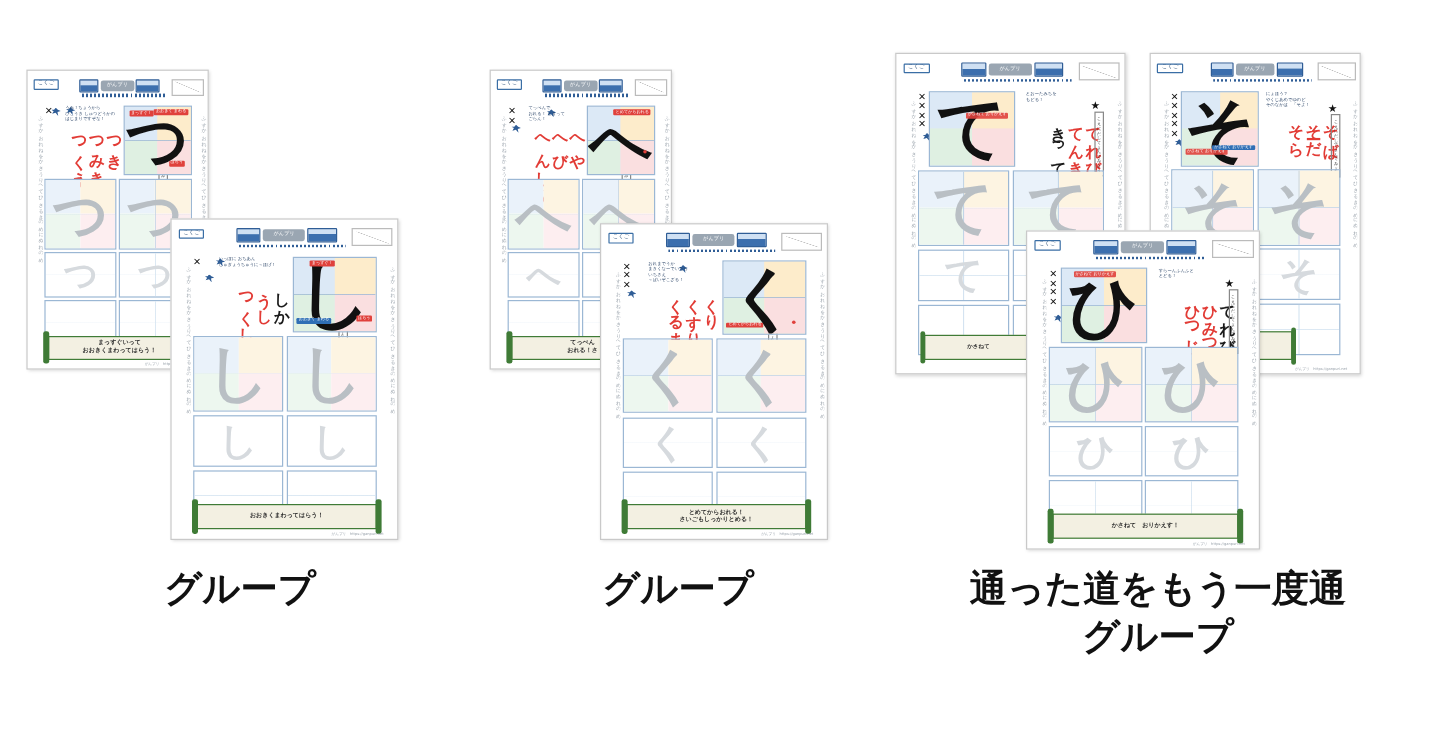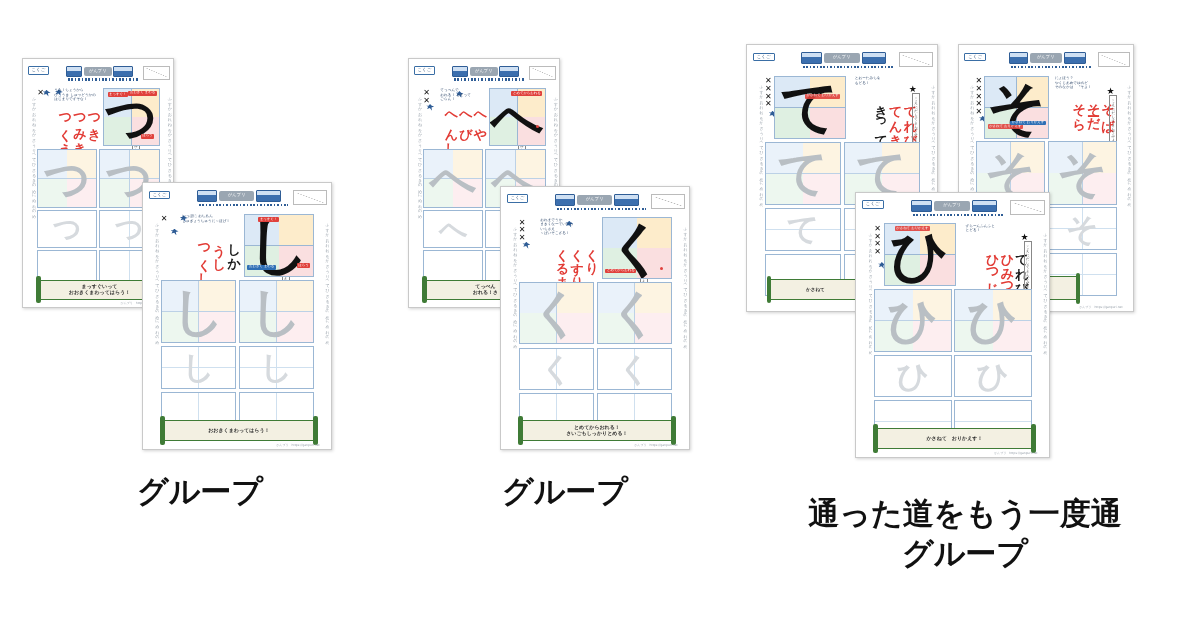--- a/index.html
+++ b/index.html
@@ -892,19 +892,19 @@
                 <div class="cross"></div>
               </div>
           </div>
         </div>
 
         <div class="banner">かさねて　おりかえす！</div>
         <div class="credit">がんプリ　https://ganpuri.net</div>
       </div>
     </div>
 
-    <div class="caption" style="top:494px;">
+    <div class="caption" style="top:472px;">
       <span>通った道をもう一度通</span>
       <span class="l2">グループ</span>
     </div>
   </div>
 
 </div>
 
 </body></html>

